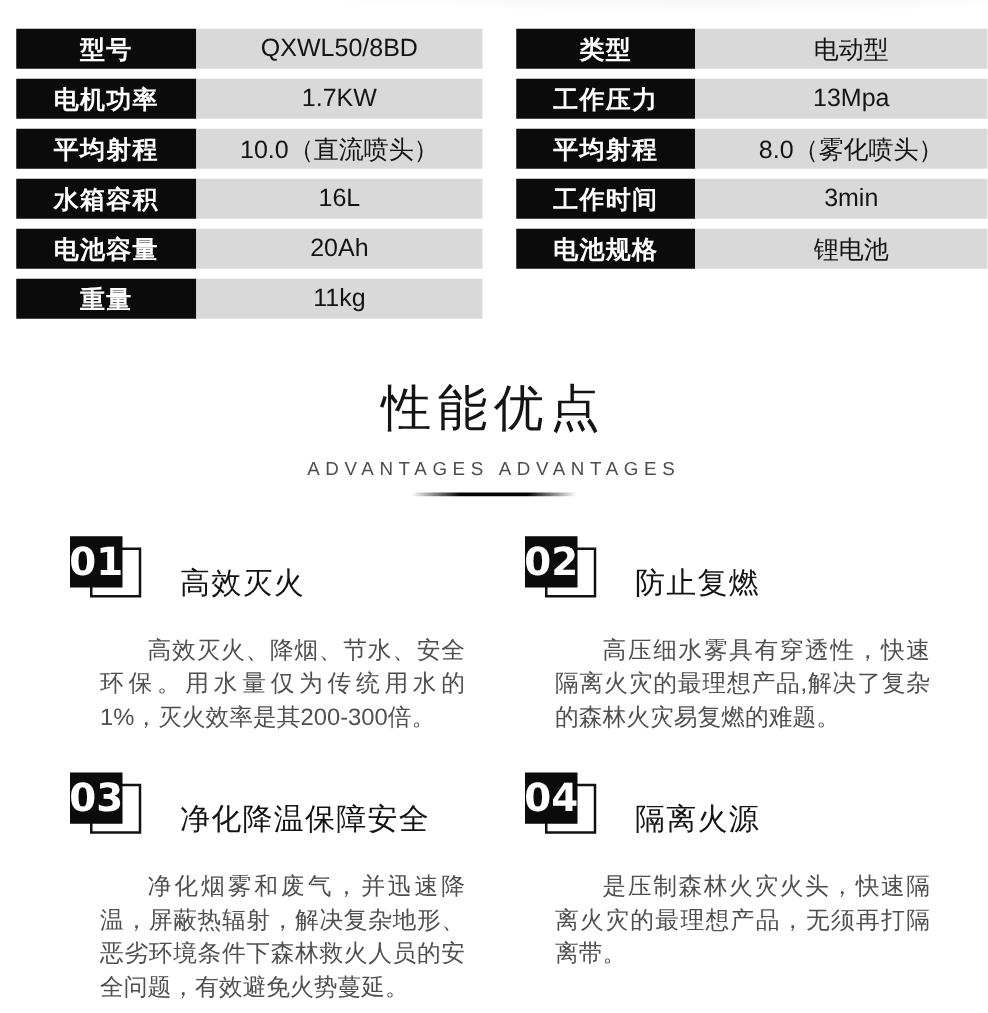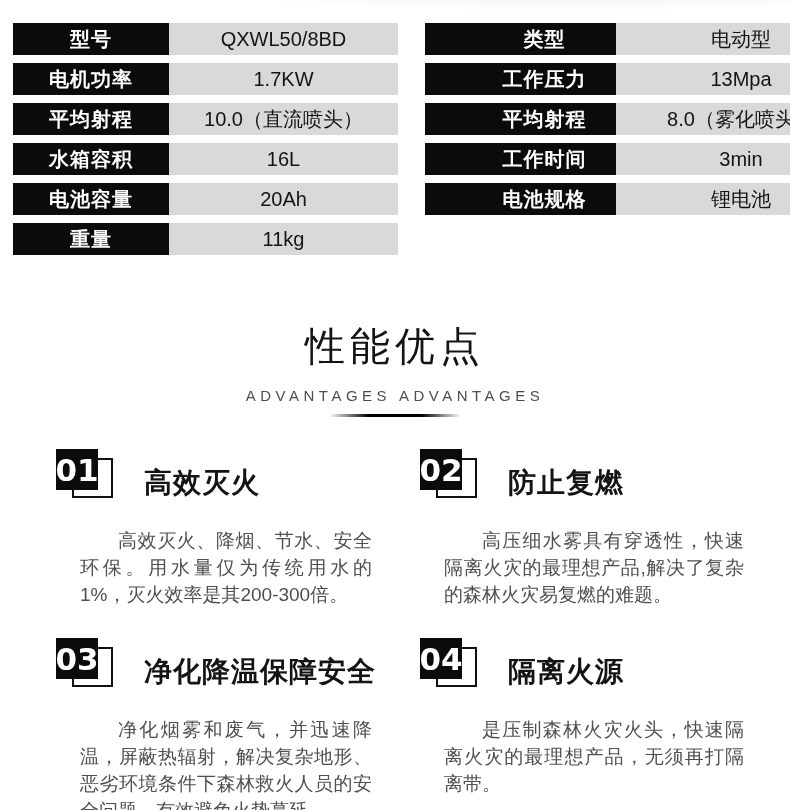--- a/index.html
+++ b/index.html
@@ -26,42 +26,42 @@
 
   
   .spec-tables {
     display: flex;
     padding: 23px 0 0 13px;
     gap: 27px;
   }
   .spec-col { display: flex; flex-direction: column; gap: 8px; }
   .spec-row { display: flex; height: 32px; }
   .spec-label {
-    width: 156px;
+    width: 144px;
     background: #0b0b0b;
     color: #fff;
     font-weight: bold;
     font-size: 20px;
     letter-spacing: 1px;
     display: flex; align-items: center; justify-content: center;
   }
   .spec-value {
     width: 229px;
     background: #d9d9d9;
     color: #141414;
     font-size: 20px;
     display: flex; align-items: center; justify-content: center;
   }
-  .spec-col.right .spec-label { width: 143px; padding-left: 48px; }
+  .spec-col.right .spec-label { width: 143px; }
   .spec-col.right .spec-value { width: 250px; }
 
   
   .section-header { text-align: center; }
   .section-title {
-    margin: 64px 0 0;
+    margin: 44px 0 0;
     font-size: 40px;
     font-weight: 500;
     letter-spacing: 5px;
     color: #141414;
   }
   .section-subtitle {
     margin-top: 13px;
     font-size: 15px;
     letter-spacing: 4.5px;
     color: #4d4d4d;
@@ -93,22 +93,22 @@
     width: 42px; height: 41px;
     background: #0b0b0b;
     color: #fff;
     font-size: 31px;
     font-weight: bold;
     font-family: "DejaVu Sans", sans-serif;
     display: flex; align-items: center; justify-content: center;
   }
   .feature-title {
     margin: 0 0 0 30px;
-    font-size: 28px;
-    font-weight: bold;
+    font-size: 24px;
+    font-weight: normal;
     letter-spacing: 1px;
     color: #141414;
   }
   .feature-body {
     margin: 25px 0 0;
     padding-left: 24px;
     width: 292px;
     font-size: 19px;
     line-height: 27px;
     color: #4f4f4f;

